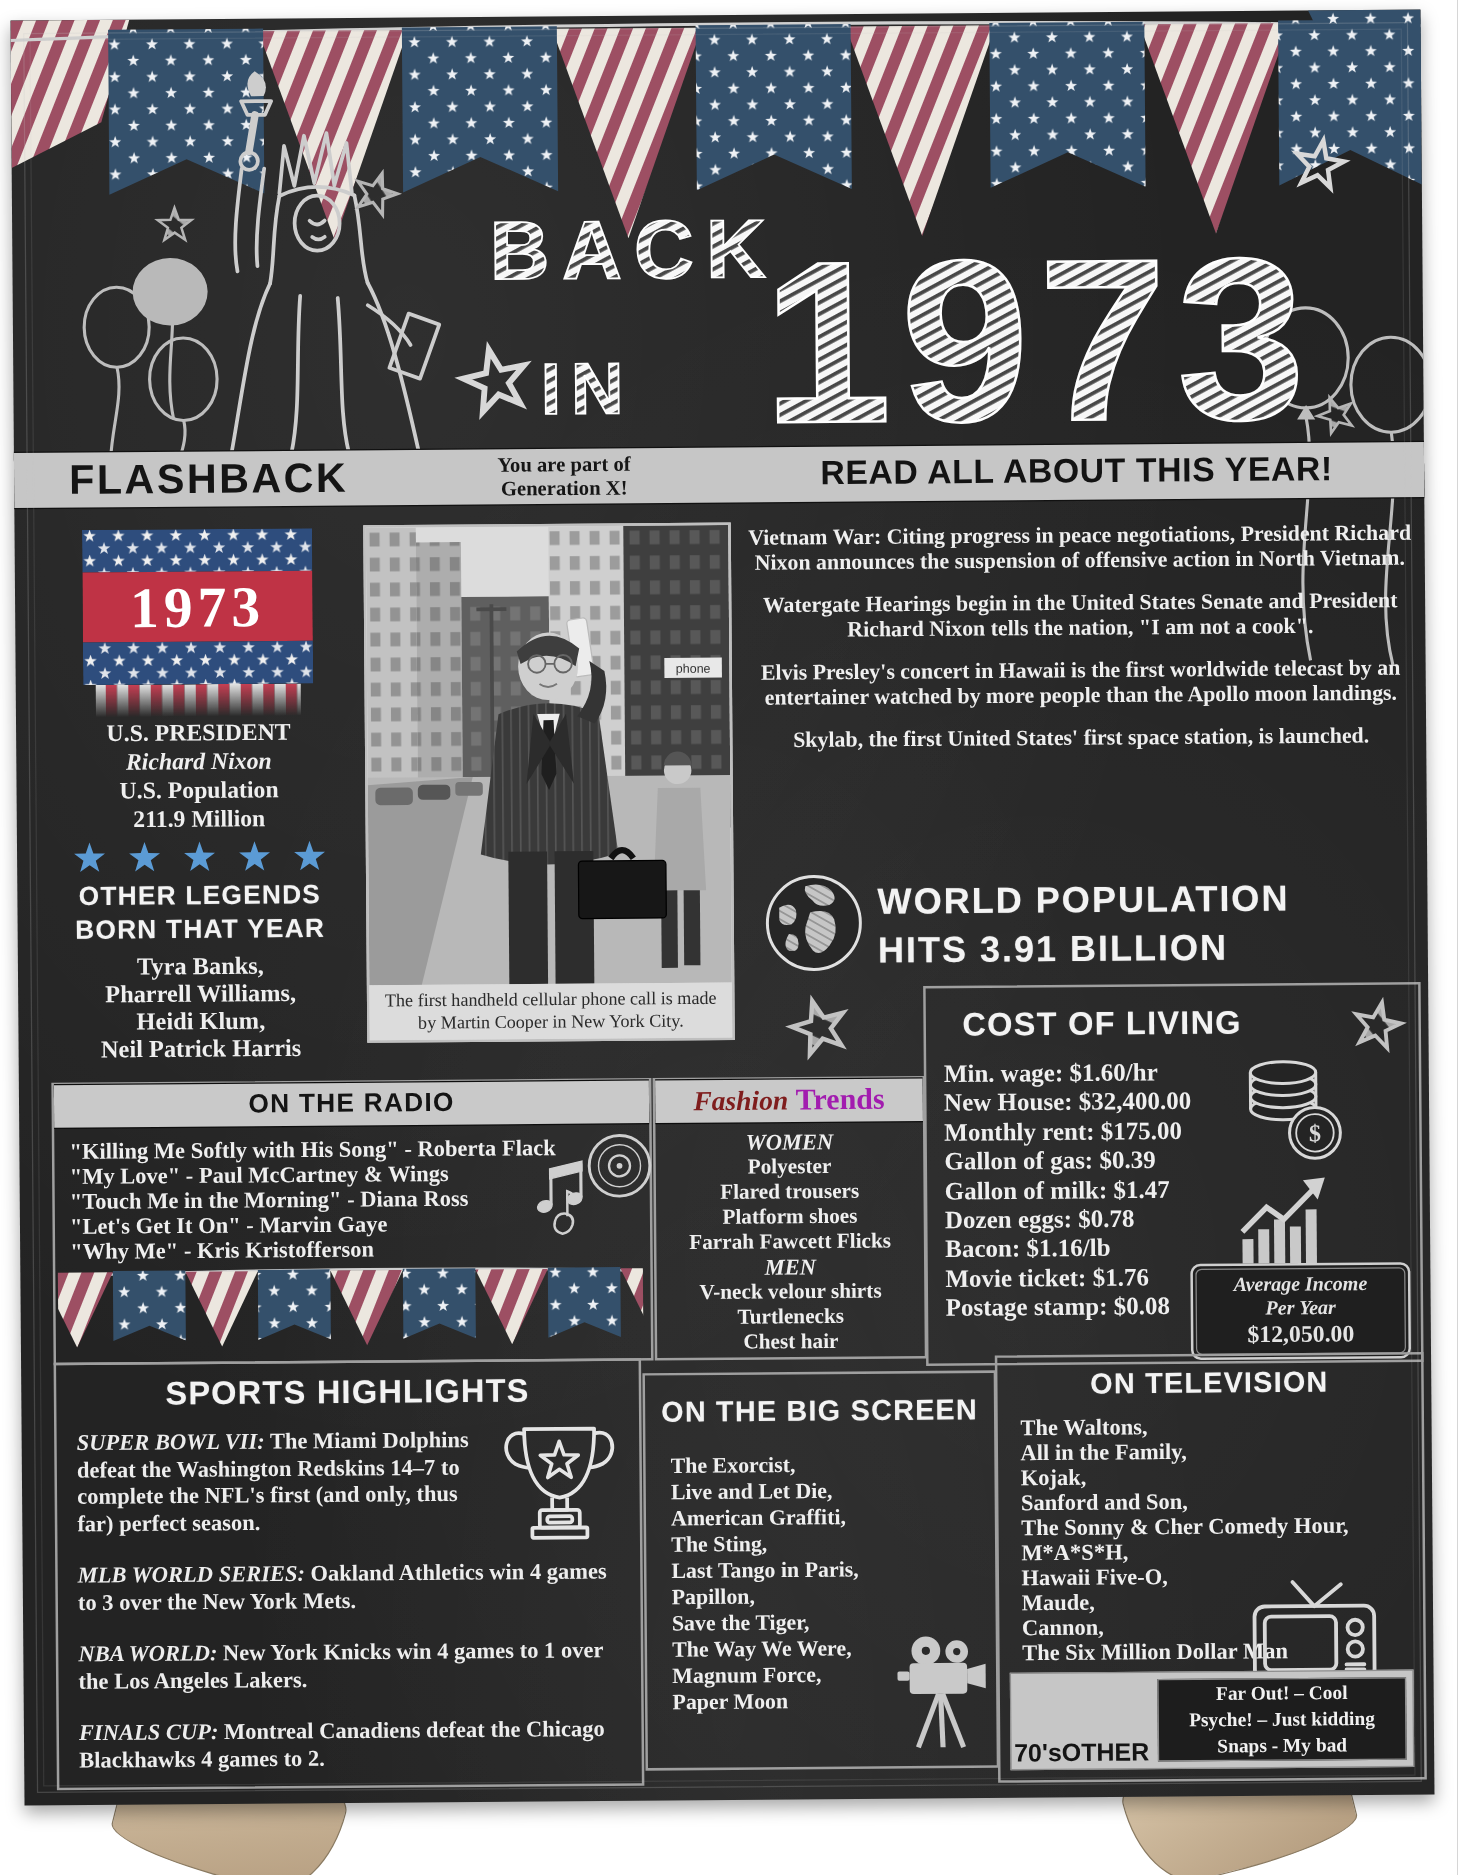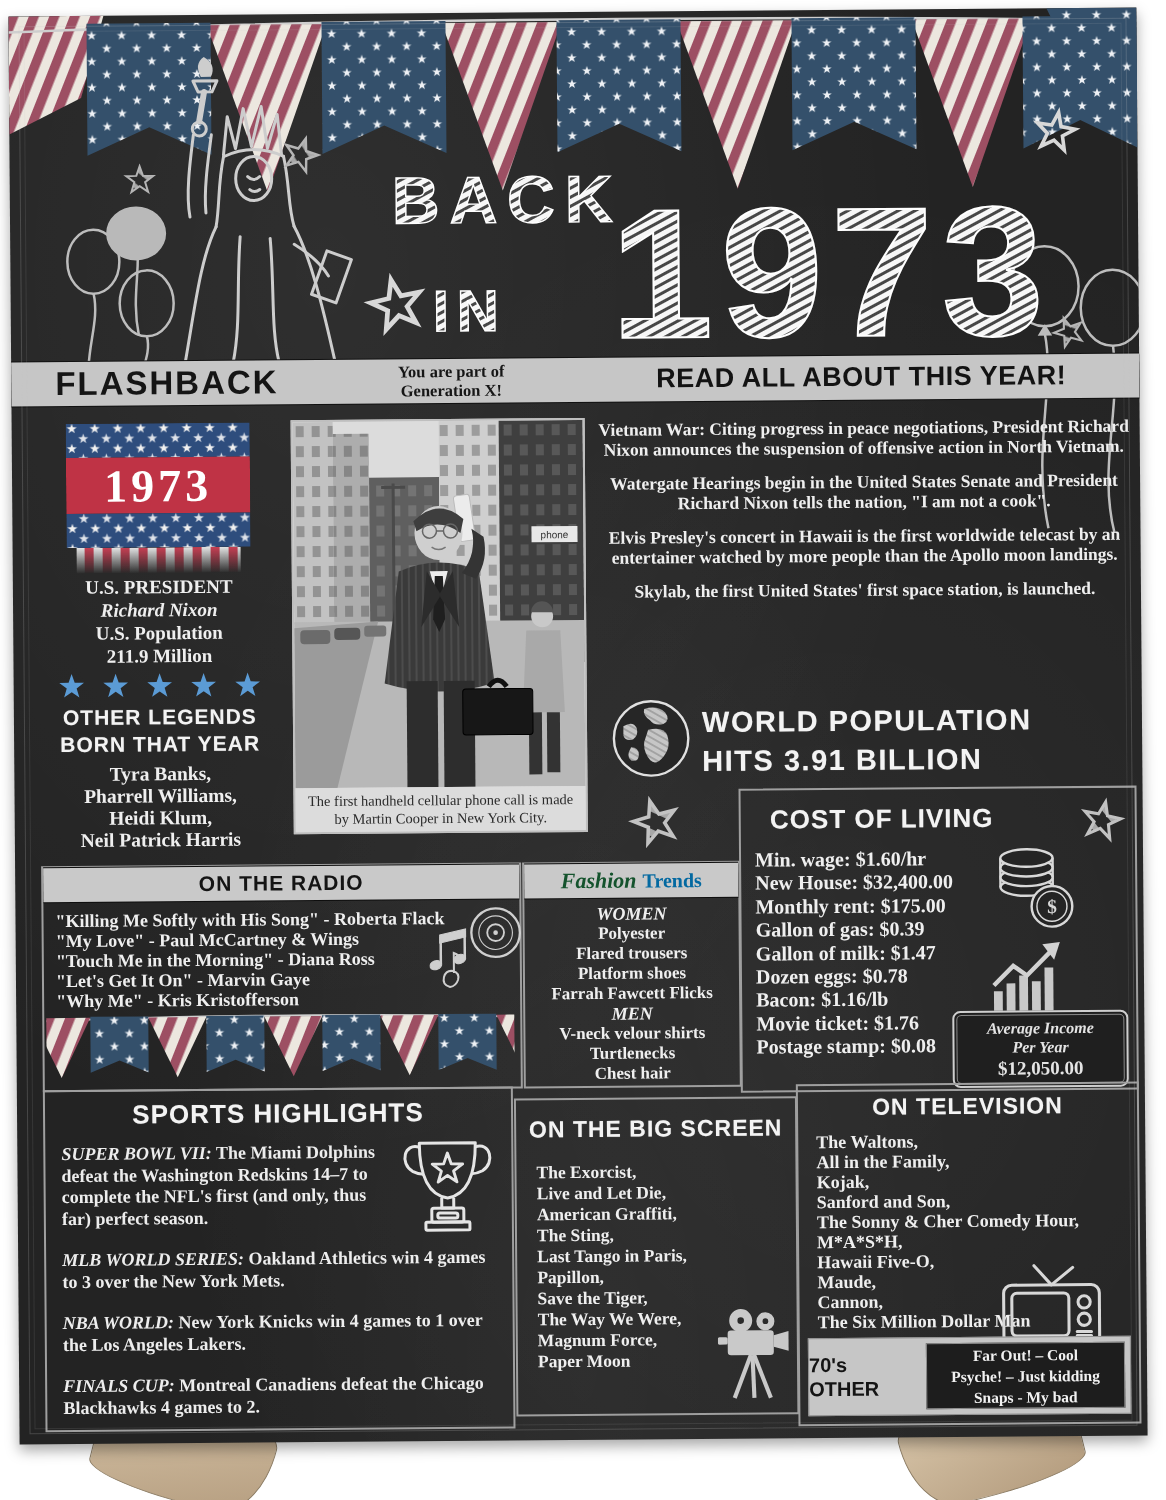--- a/index.html
+++ b/index.html
@@ -42,21 +42,21 @@
   .income-box{border:2px solid #cfcfcf;border-radius:8px;padding:2px;background:#1f1f1f;}
   .income-inner{border:1px solid #8a8a8a;border-radius:5px;text-align:center;padding:3px 4px;color:#e4e4e4;}
   .income-inner .it{font-style:italic;font-size:16px;line-height:19px;font-weight:700;}
   .income-inner .amt{font-size:19px;line-height:23px;font-weight:700;}
 
   .sports-entry{margin:0 0 20px 0;font-size:18px;line-height:21.5px;color:#ededed;font-weight:700;}
   .sports-entry .lead{font-style:italic;}
   .photo-caption{background:#dcdcdc;color:#2b2b2b;text-align:center;font-size:14.5px;line-height:18px;
                  padding:4px 8px;font-weight:400;}
   .slang-strip{background:#c6c6c6;border:1px solid #8f8f8f;display:flex;align-items:stretch;}
-  .slang-label{width:112px;display:flex;flex-direction:column;align-items:flex-start;justify-content:center;
+  .slang-label{width:112px;display:flex;flex-direction:row;align-items:flex-end;justify-content:center;
                color:#141414;font-family:"Liberation Sans","DejaVu Sans",sans-serif;font-weight:700;
                font-size:20px;line-height:24px;}
   .slang-dark{flex:1;background:#1d1d1d;border:1px solid #8f8f8f;margin:5px;display:flex;
               align-items:center;justify-content:center;text-align:center;color:#f1f1f1;
               font-size:15.5px;line-height:21px;font-weight:700;}
 </style>
 </head>
 <body>
 
 <div class="canvas">
@@ -398,22 +398,22 @@
         <polygon points="450,4 508,4 479,64" fill="url(#pStripes)"></polygon>
         <polygon points="44,3 102,3 102,59 73,47 44,59" fill="url(#pNavyStars)"></polygon>
         <polygon points="160,3 218,3 218,59 189,47 160,59" fill="url(#pNavyStars)"></polygon>
         <polygon points="276,3 334,3 334,59 305,47 276,59" fill="url(#pNavyStars)"></polygon>
         <polygon points="392,3 450,3 450,59 421,47 392,59" fill="url(#pNavyStars)"></polygon>
       </svg>
     </div>
 
     <div class="abs boxed" style="left:507px;top:850px;width:214px;height:222px;">
       <div class="sect-bar" style="height:34px;">
-        <span style="font-family:'Liberation Serif','DejaVu Serif',serif;font-style:italic;font-weight:700;font-size:22px;color:#14532d;margin-right:6px;text-align:center;">Fashion</span>
-        <span style="font-family:'Liberation Serif','DejaVu Serif',serif;font-weight:700;font-size:20px;color:#0369a1;">Trends</span>
+        <span style="font-family:'Liberation Serif','DejaVu Serif',serif;font-style:italic;font-weight:700;font-size:22px;color:#7f1d1d;margin-right:6px;text-align:center;">Fashion</span>
+        <span style="font-family:'Liberation Serif','DejaVu Serif',serif;font-weight:700;font-size:24px;color:#a21caf;">Trends</span>
       </div>
       <div class="abs" style="left:0;top:40px;width:214px;text-align:center;">
         <div class="serifb" style="font-style:italic;font-size:18px;line-height:20px;">WOMEN</div>
         <div class="serifb prelines" style="font-size:17px;line-height:20px;">Polyester
 Flared trousers
 Platform shoes
 Farrah Fawcett Flicks</div>
         <div class="serifb" style="font-style:italic;font-size:18px;line-height:20px;">MEN</div>
         <div class="serifb prelines" style="font-size:17px;line-height:20px;">V-neck velour shirts
 Turtlenecks

